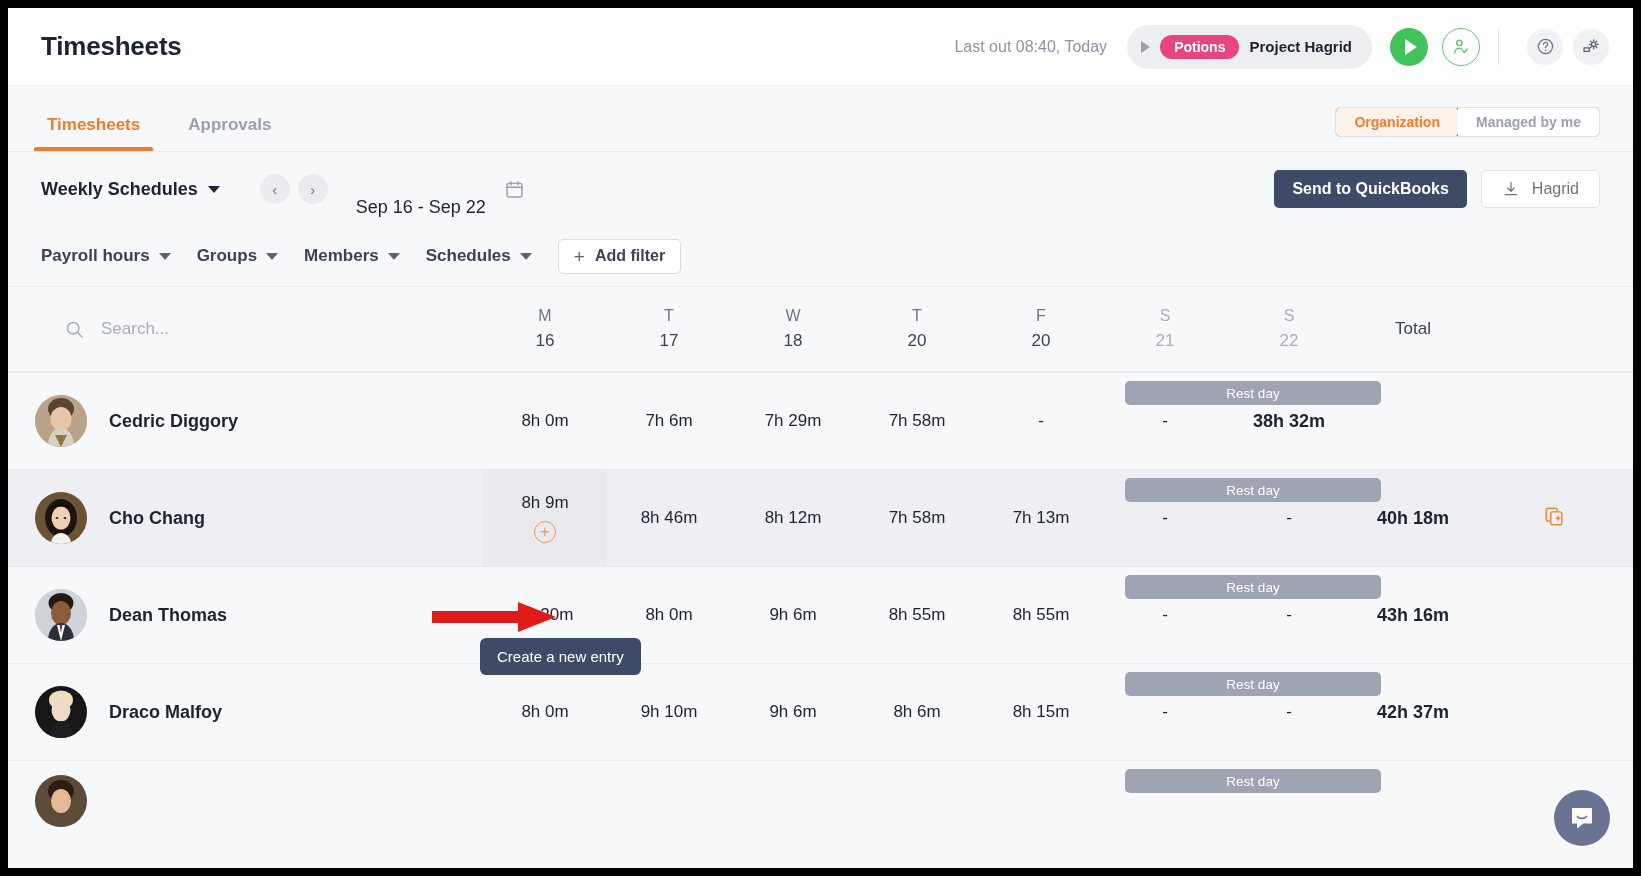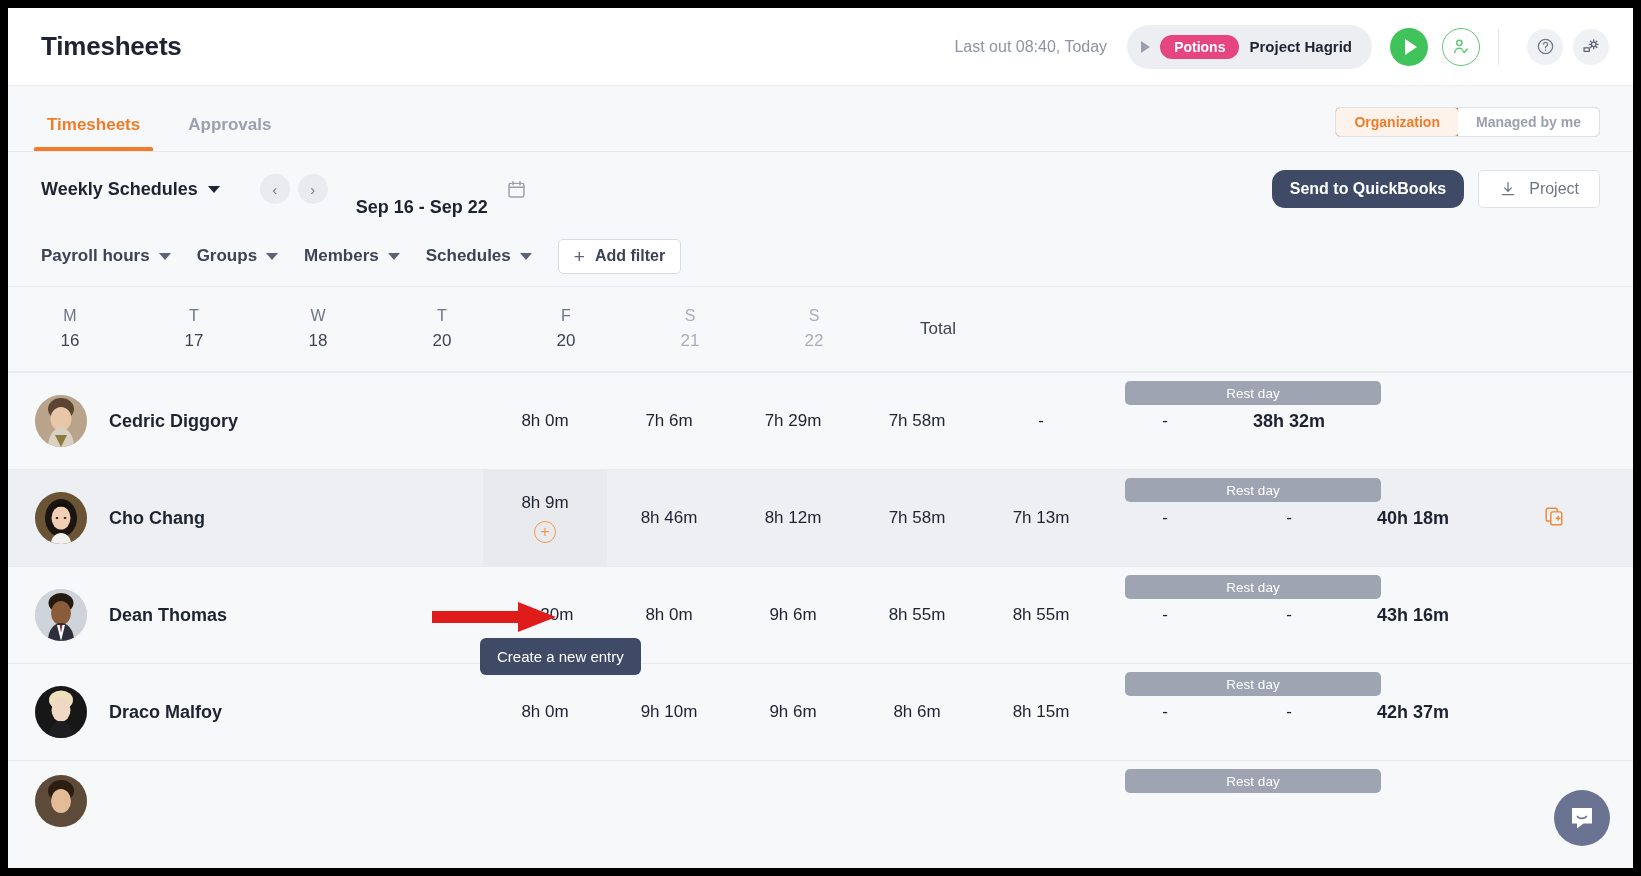--- a/index.html
+++ b/index.html
@@ -190,32 +190,32 @@
   .nav-btn {
     width: 30px; height: 30px;
     border-radius: 50%;
     background: #e9ebef;
     display: flex; align-items: center; justify-content: center;
     cursor: pointer;
     color: #70788a;
     font-size: 15px;
   }
   .date-range {
-    font-size: 18px; font-weight: 700; color: #1d2330;
+    font-size: 18px; font-weight: 400; color: #1d2330;
     margin-left: 28px;
     margin-top: 36px;
   }
   .cal-icon { margin-left: 18px; cursor: pointer; display:flex; }
   .toolbar-right { margin-left: auto; display: flex; align-items: center; gap: 14px; }
   .btn-qb {
     background: #3e4a66;
     color: #fff;
     font-size: 16px; font-weight: 700;
     padding: 10px 18px;
-    border-radius: 13px;
+    border-radius: 5px;
     cursor: pointer;
   }
   .btn-export {
     border: 1px solid #dfe2e7;
     background: #fff;
     color: #6e7585;
     font-size: 16px;
     padding: 9px 20px;
     border-radius: 5px;
     cursor: pointer;
@@ -430,21 +430,21 @@
         <rect x="3.5" y="5" width="17" height="15.5" rx="2"></rect>
         <path d="M3.5 9.5h17M8 3.2v3.4M16 3.2v3.4" stroke-linecap="round"></path>
       </svg>
     </div>
     <div class="toolbar-right">
       <div class="btn-qb">Send to QuickBooks</div>
       <div class="btn-export">
         <svg width="18" height="18" viewBox="0 0 24 24" fill="none" stroke="#6e7585" stroke-width="1.7">
           <path d="M12 3.5v11M7.5 10.5l4.5 4.5 4.5-4.5M4.5 19.5h15" stroke-linecap="round" stroke-linejoin="round"></path>
         </svg>
-        <span>Project</span>
+        <span>Hagrid</span>
       </div>
     </div>
   </div>
 
   <div class="filters">
     <div class="filter">
       <span>Payroll hours</span>
       <span class="caret gray"></span>
     </div>
     <div class="filter">
@@ -461,20 +461,29 @@
     </div>
     <div class="add-filter">
       <span class="plus-sign">+</span>
       <span>Add filter</span>
     </div>
   </div>
 
   <div class="table">
 
     <div class="row header-row">
+      <div class="c-name">
+        <div class="search-wrap">
+          <svg width="21" height="21" viewBox="0 0 24 24" fill="none" stroke="#a8aeba" stroke-width="1.8">
+            <circle cx="10.5" cy="10.5" r="6.5"></circle>
+            <path d="M15.5 15.5l5 5" stroke-linecap="round"></path>
+          </svg>
+          <input class="search-input" type="text" placeholder="Search..." style="">
+        </div>
+      </div>
       <div class="c-day">
         <span class="dayletter">M</span>
         <span class="daynum">16</span>
       </div>
       <div class="c-day">
         <span class="dayletter">T</span>
         <span class="daynum">17</span>
       </div>
       <div class="c-day">
         <span class="dayletter">W</span>

